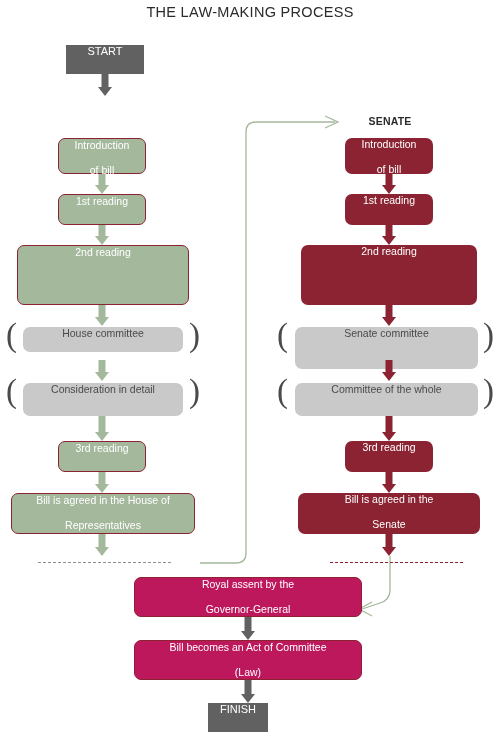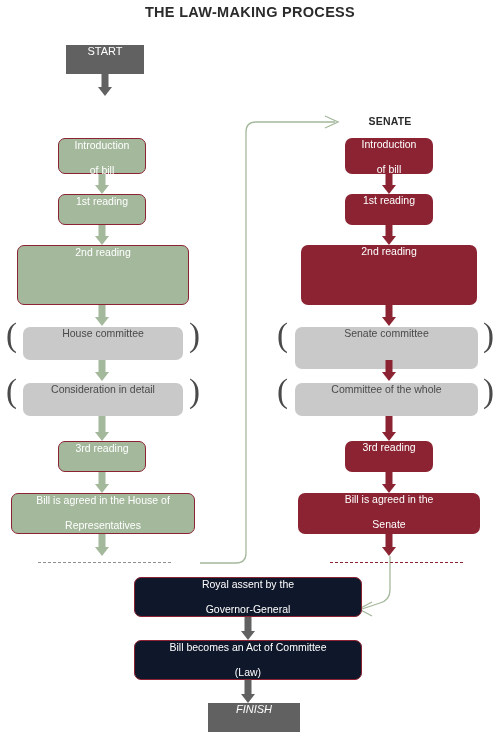--- a/index.html
+++ b/index.html
@@ -6,21 +6,21 @@
   body{
     width:500px;height:745px;position:relative;overflow:hidden;
     font-family:"Liberation Sans", sans-serif;
     color:#2b2b2b;
   }
   .stage{position:absolute;left:0;top:0;width:500px;height:745px;}
 
   
   .title{
     position:absolute;left:0;top:4px;width:500px;text-align:center;
-    font-size:14.5px;font-weight:bold;letter-spacing:.3px;color:#2b2b2b;
+    font-size:14.5px;font-weight:normal;letter-spacing:.3px;color:#2b2b2b;
   }
 
   
   .col-head{
     position:absolute;text-align:center;font-size:10.5px;font-weight:bold;
     line-height:12.5px;color:#2b2b2b;letter-spacing:.2px;
   }
   #head-hor{left:24px;top:96px;width:160px;}
   #head-senate{left:310px;top:115px;width:160px;}
 
@@ -28,21 +28,21 @@
   .node{
     position:absolute;box-sizing:border-box;
     display:flex;align-items:flex-start;justify-content:center;text-align:center;
     font-size:10.5px;line-height:12.5px;
   }
   .node span{display:block;padding:0 4px;}
 
   .green{background:#a4b89c;border:1.6px solid #8b2332;border-radius:7px;color:#ffffff;}
   .red{background:#8b2332;border:none;border-radius:7px;color:#ffffff;}
   .grey{background:#c9c9c9;border:none;border-radius:7px;color:#4a4a4a;}
-  .darkgrey-r{background:#0f172a;border:1.6px solid #8b2332;border-radius:7px;color:#ffffff;}
+  .darkgrey-r{background:#be185d;border:1.6px solid #8b2332;border-radius:7px;color:#ffffff;}
   .terminal{background:#616161;border:none;border-radius:0;color:#ffffff;font-size:11px;}
 
   
   .paren{
     position:absolute;font-size:33px;line-height:33px;color:#4a4a4a;
     font-family:"Liberation Serif", serif;font-weight:normal;
   }
 
   
   .arrow{position:absolute;}
@@ -115,21 +115,21 @@
   <div class="node green" style="left:17px;top:245px;width:172px;height:60px;">
     <span>2nd reading</span>
   </div>
   <div class="arrow a-green" style="left:95px;top:305px;width:14px;height:21px;">
     <div class="shaft" style="height:12px;"></div>
       <div class="head"></div>
   </div>
 
   <span class="paren" style="left:6px;top:319px;">(</span>
   <span class="paren" style="left:189px;top:319px;">)</span>
-  <div class="node grey" style="left:23px;top:327px;width:160px;height:33px;">
+  <div class="node grey" style="left:23px;top:327px;width:160px;height:25px;">
     <span>House committee</span>
   </div>
   <div class="arrow a-green" style="left:95px;top:360px;width:14px;height:21px;">
     <div class="shaft" style="height:12px;"></div>
       <div class="head"></div>
   </div>
 
   <span class="paren" style="left:6px;top:375px;">(</span>
   <span class="paren" style="left:189px;top:375px;">)</span>
   <div class="node grey" style="left:23px;top:383px;width:160px;height:33px;">
@@ -242,17 +242,17 @@
     <span>
       <span>Bill becomes an Act of Committee</span><br>
       <span>(Law)</span>
     </span>
   </div>
   <div class="arrow a-grey" style="left:241px;top:680px;width:14px;height:23px;">
     <div class="shaft" style="height:14px;"></div>
       <div class="head"></div>
   </div>
 
-  <div class="node terminal" style="left:208px;top:703px;width:92px;height:29px;font-style:italic;">
+  <div class="node terminal" style="left:208px;top:703px;width:60px;height:29px;">
     <span>FINISH</span>
   </div>
 
 </div>
 
 </body></html>

